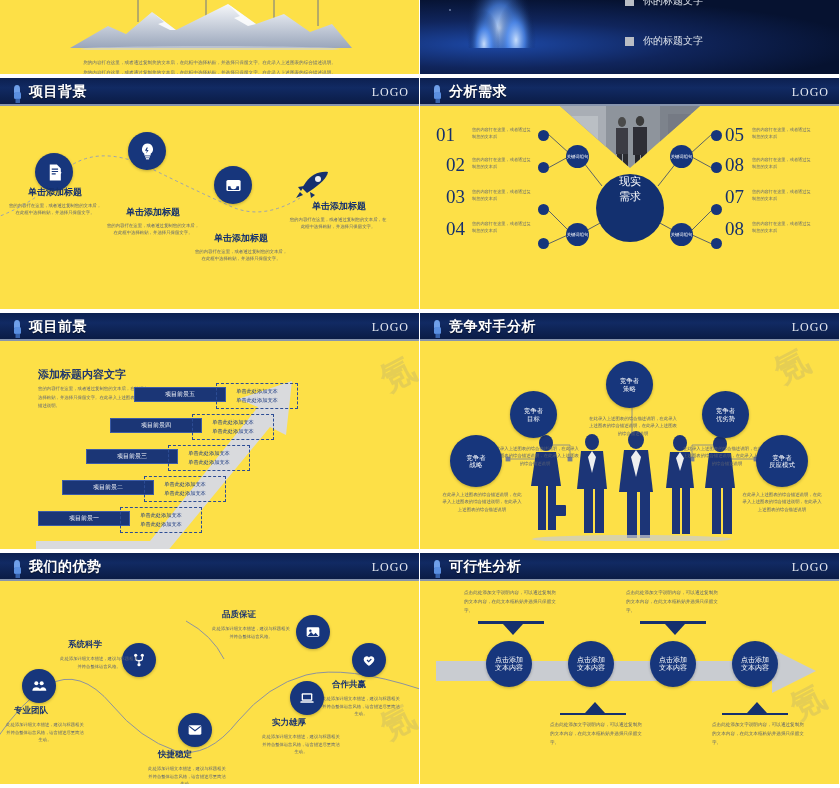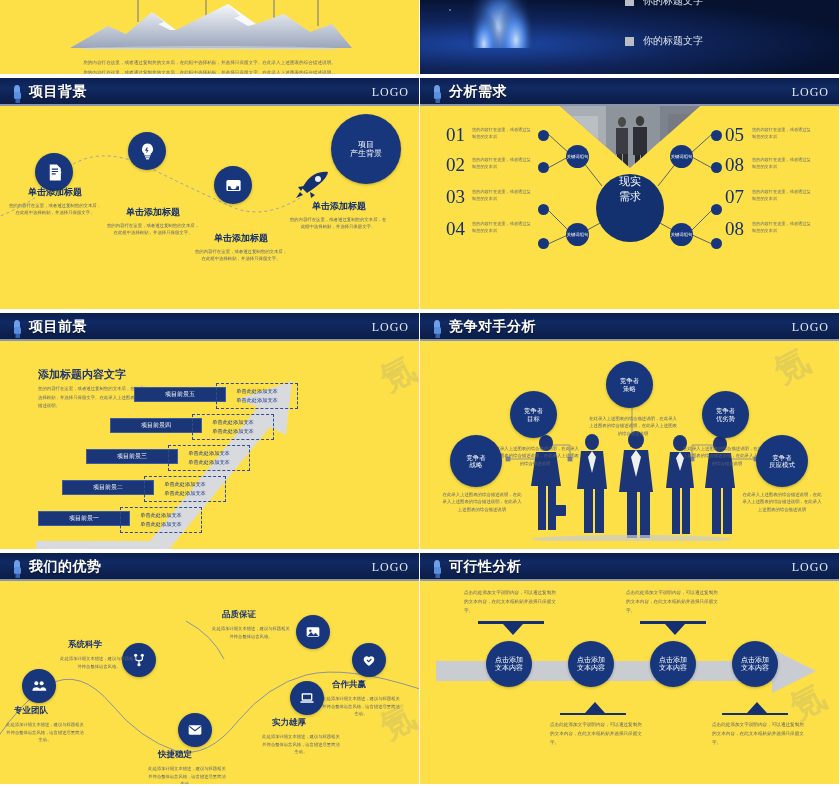--- a/index.html
+++ b/index.html
@@ -183,24 +183,20 @@
       </span>
       <span class="hdr-title">项目背景</span>
       <span class="hdr-logo">LOGO</span>
     </div>
     <div class="body">
 
       <svg width="420" height="207" style="position:absolute;left:0;top:0;">
         <path d="M-5 112 Q 40 95 60 68 Q 95 35 150 62 Q 190 82 230 100 Q 262 115 300 92" fill="none" stroke="#9aa2b2" stroke-width="1" stroke-dasharray="3 3"></path>
       </svg>
 
-      <div class="circ s3-main">
-        <span>项目</span>
-        <span>产生背景</span>
-      </div>
 
       <div class="circ icon-c" style="left:35px; top:47px;">
         <svg width="19" height="19" viewBox="0 0 24 24">
             <path fill="#fff" d="M6 2h9l5 5v15H6z"></path>
             <path fill="#17367c" d="M8.5 7h8v1.4h-8zM8.5 10h8v1.4h-8zM8.5 13h5v1.4h-5z"></path>
             <path fill="#fff" d="M15 14l6-6 2.2 2.2-6 6-2.8.8z" transform="scale(.72) translate(6,7)"></path>
           </svg>
       </div>
       <div class="ttl" style="left:0; top:80px; width:110px;">单击添加标题</div>
       <div class="desc" style="left:8px; top:96px; width:94px;">您的内容打在这里，或者通过复制您的文本后，在此框中选择粘贴，并选择只保留文字。</div>
@@ -285,21 +281,21 @@
           <line x1="292" y1="138" x2="270" y2="128"></line>
           <line x1="260" y1="128" x2="238" y2="116"></line>
         </g>
       </svg>
 
       <div class="core">
         <span>现实</span>
         <span>需求</span>
       </div>
 
-      <div class="num" style="left:26px; top:18px;">01</div>
+      <div class="num" style="left:16px; top:18px;">01</div>
       <div class="desc l" style="left:52px; top:20px; width:62px; font-size:4.2px;">您的内容打在这里，或者通过复制您的文本后</div>
       <div class="dot" style="left:118px; top:24px;"></div>
 
       <div class="num" style="left:26px; top:48px;">02</div>
       <div class="desc l" style="left:52px; top:50px; width:62px; font-size:4.2px;">您的内容打在这里，或者通过复制您的文本后</div>
       <div class="dot" style="left:118px; top:56px;"></div>
 
       <div class="num" style="left:26px; top:80px;">03</div>
       <div class="desc l" style="left:52px; top:82px; width:62px; font-size:4.2px;">您的内容打在这里，或者通过复制您的文本后</div>
       <div class="dot" style="left:118px; top:98px;"></div>

